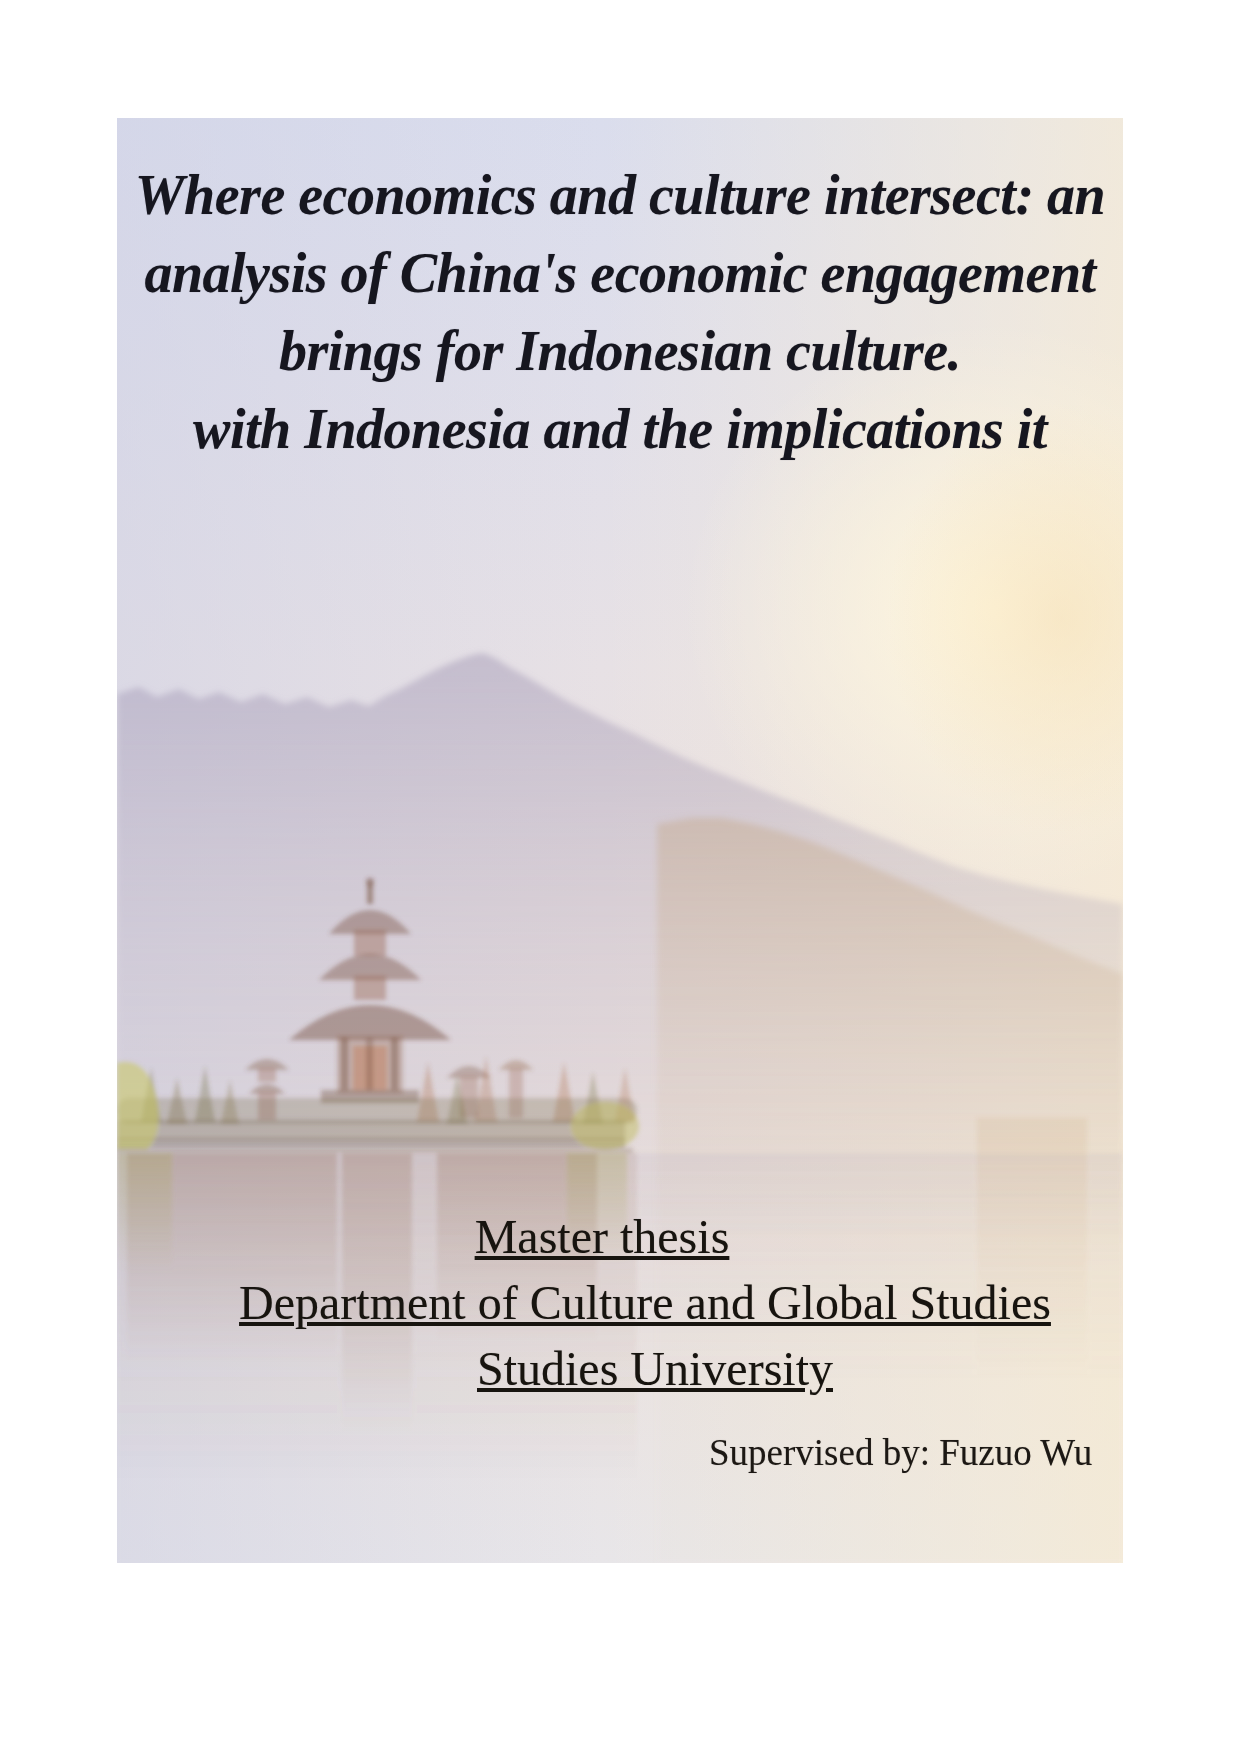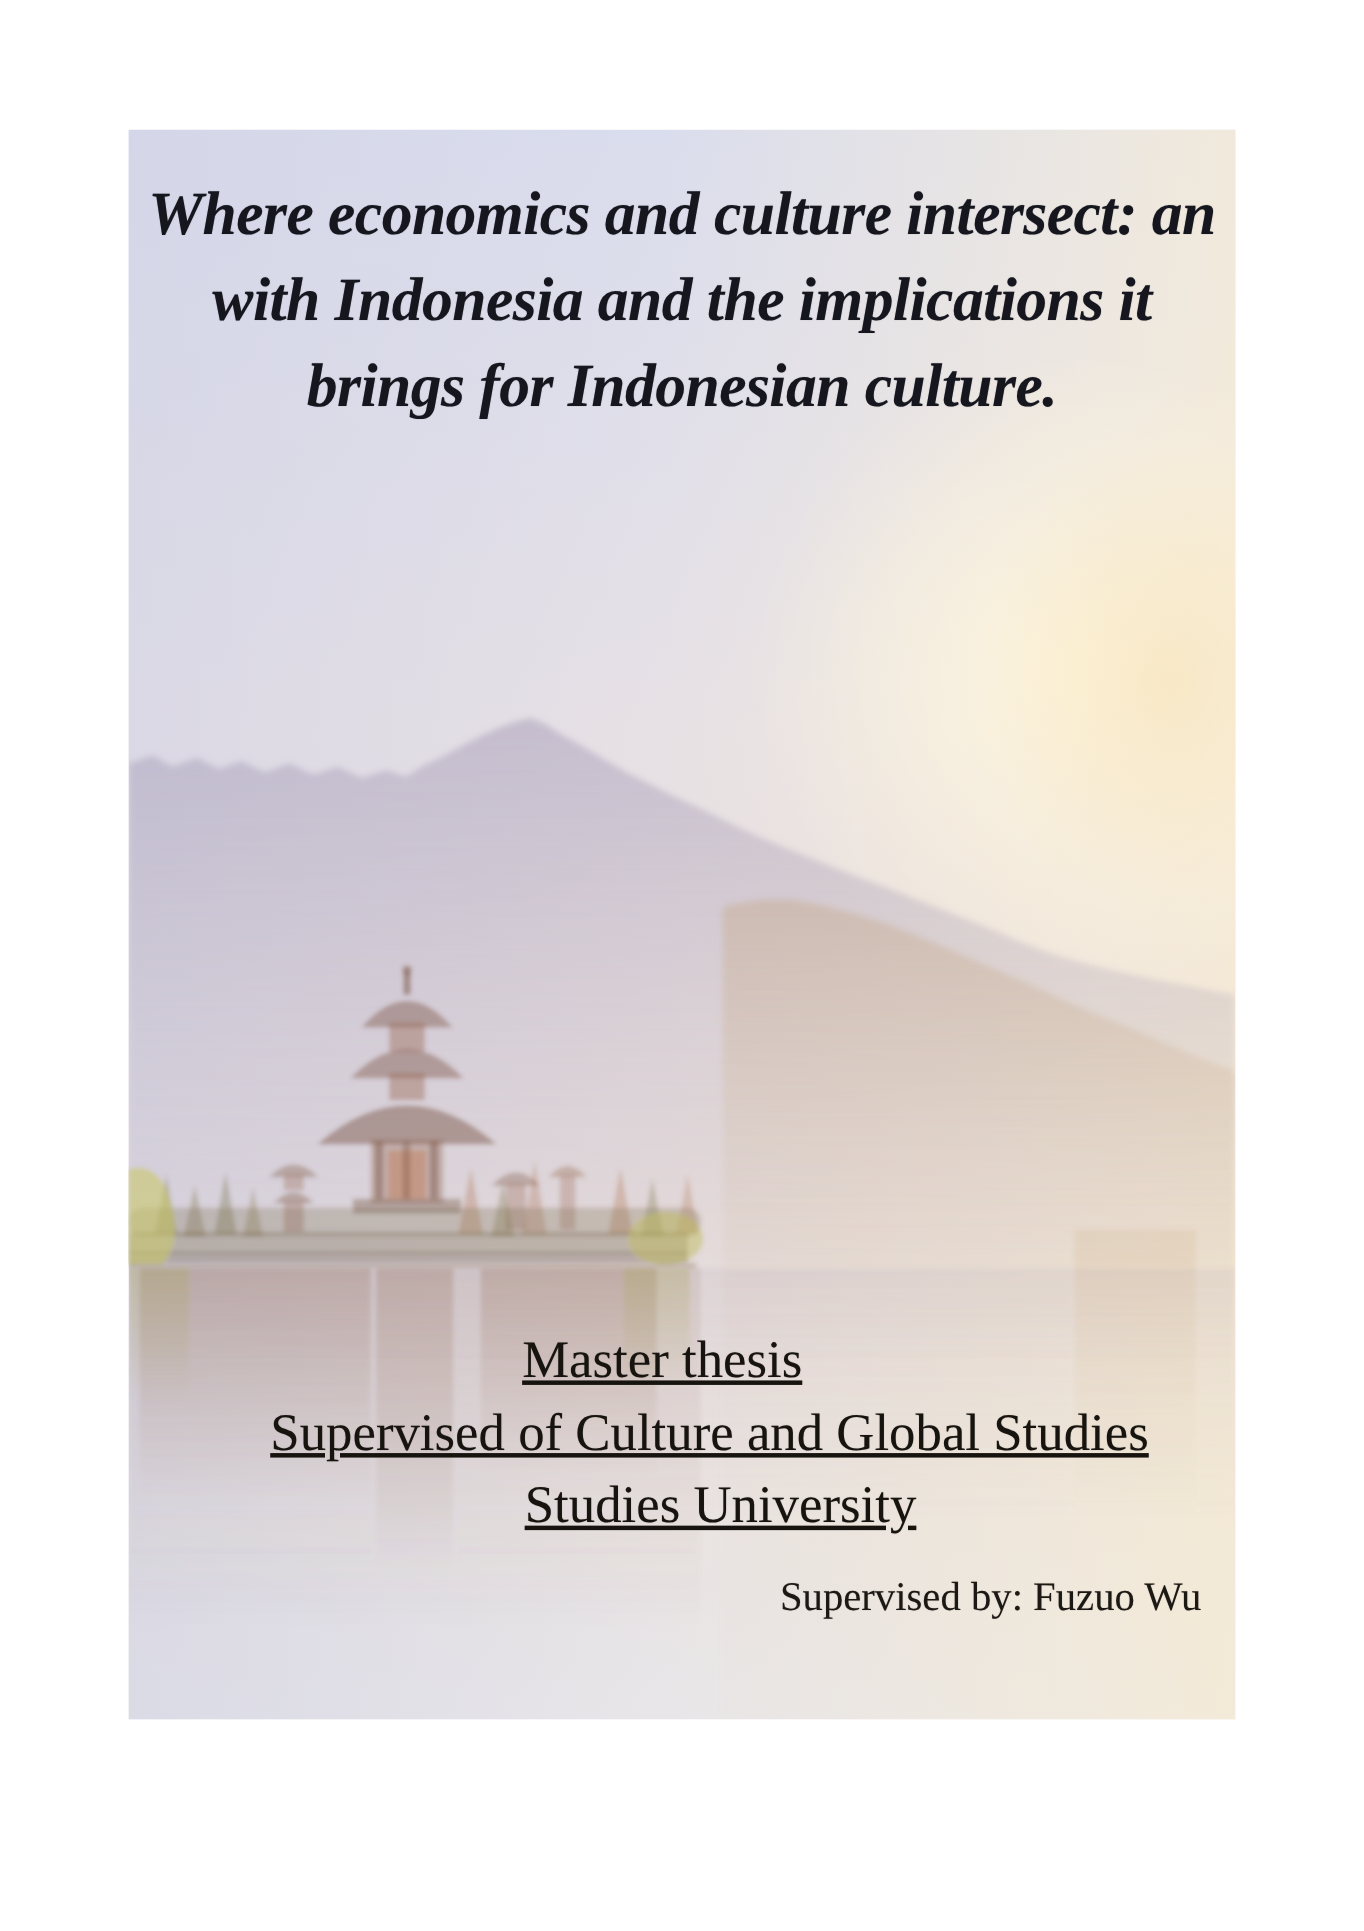--- a/index.html
+++ b/index.html
@@ -147,27 +147,28 @@
         <rect x="225" y="1035" width="70" height="280" fill="url(#refA)"></rect>
         <rect x="320" y="1035" width="160" height="190" fill="url(#refA)"></rect>
         <rect x="0" y="1035" width="55" height="120" fill="url(#refG)"></rect>
         <rect x="450" y="1035" width="60" height="110" fill="url(#refG)"></rect>
         <rect x="860" y="1000" width="110" height="260" fill="url(#refW)"></rect>
       </g>
     </svg>
 
     <div class="title">
       <div>Where economics and culture intersect: an</div>
+      <div>analysis of China's economic engagement</div>
+      <div>brings for Indonesian culture.</div>
       <div>with Indonesia and the implications it</div>
-      <div>brings for Indonesian culture.</div>
     </div>
 
     <div class="inst">
       <div class="inst-l1">Master thesis</div>
-      <div class="inst-l2">Supervised of Culture and Global Studies</div>
+      <div class="inst-l2">Department of Culture and Global Studies</div>
       <div class="inst-l3">Studies University</div>
     </div>
 
     <div class="credits">
       <div>Supervised by: Fuzuo Wu</div>
     </div>
 
   </div>
 </div>
 

